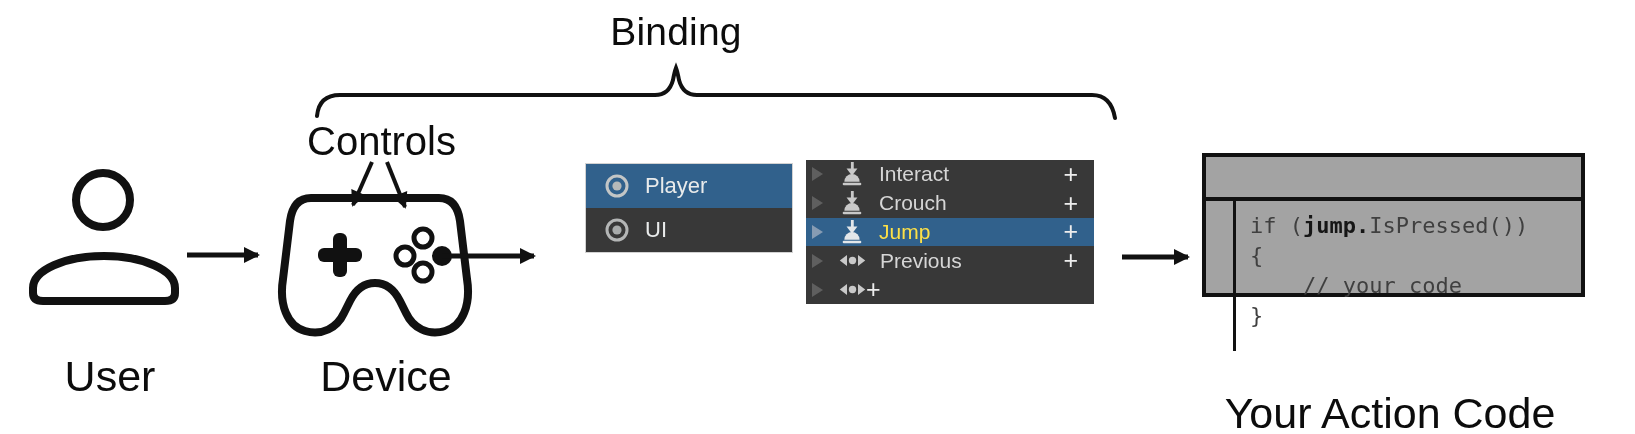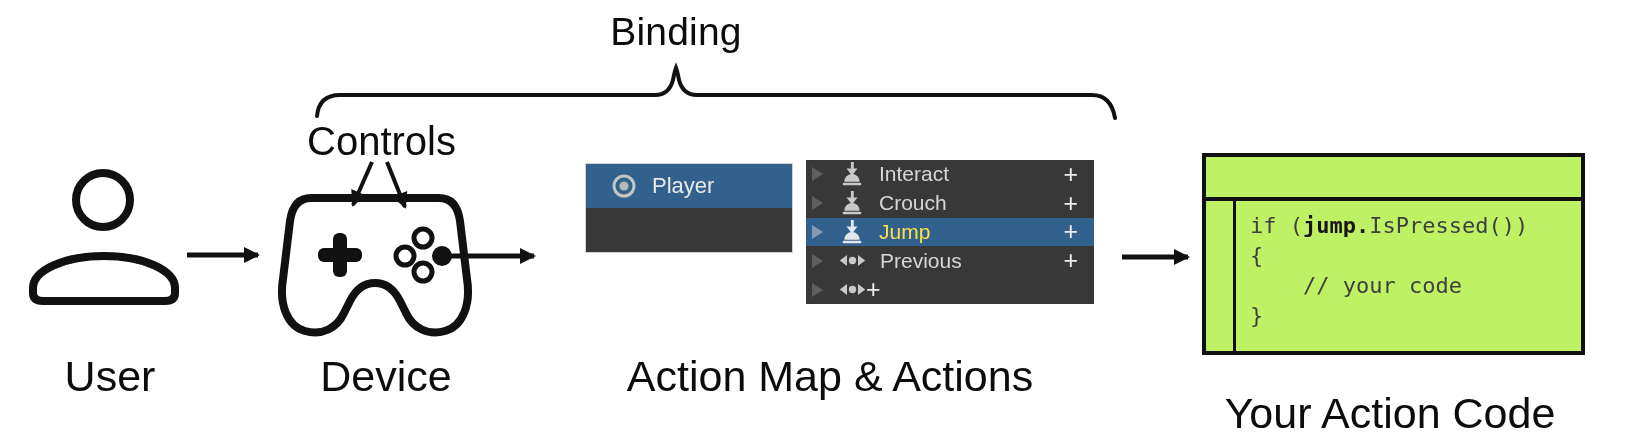--- a/index.html
+++ b/index.html
@@ -13,33 +13,33 @@
   .controls-label{top:119px;left:307px;font-size:40px;font-weight:500;}
   
   .caption{top:352px;font-size:43px;font-weight:500;transform:translateX(-50%);white-space:nowrap;}
   .cap-user{left:110px;}
   .cap-device{left:386px;}
   .cap-map{left:830px;}
   .cap-code{left:1390px;margin-top:37px;}
   
   .panel{box-sizing:border-box;}
   .map-panel{left:585px;top:163px;width:208px;height:90px;border:1px solid #d2d2d2;background:#383838;}
-  .map-row{height:44px;display:flex;align-items:center;padding-left:25px;}
+  .map-row{height:44px;display:flex;align-items:center;padding-left:18px;}
   .map-row.selected{background:#31618c;}
   .map-row .row-label{margin-left:15px;font-size:22px;color:#e9ebeb;}
   .actions-panel{left:806px;top:160px;width:288px;height:144px;background:#383838;display:flex;flex-direction:column;justify-content:center;}
   .action-row{flex:1;display:flex;align-items:center;padding:0 16px 0 4px;background:#383838;}
   .action-row.selected{background:#31618c;}
   .action-row .row-label{margin-left:14px;font-size:21px;color:#d6d6d6;flex:1;}
   .action-row.selected .row-label{color:#fde047;}
   .plus-btn{font-size:25px;color:#ededed;line-height:1;font-weight:400;}
   .fold{width:15px;height:16px;flex:0 0 15px;}
   .aicon{margin-left:14px;flex:0 0 26px;display:flex;justify-content:center;}
   
-  .code-box{left:1202px;top:153px;width:383px;height:202px;border:4px solid #111;background:#bef264;box-sizing:border-box;}
+  .code-box{left:1202px;top:153px;width:383px;height:144px;border:4px solid #111;background:#a3a3a3;box-sizing:border-box;}
   .code-header{height:40px;border-bottom:4px solid #111;}
   .code-body{position:relative;height:150px;}
   .gutter-line{position:absolute;left:27px;top:0;bottom:0;width:3px;background:#111;}
   .code-pre{position:absolute;left:44px;top:10px;margin:0;white-space:pre;
     font-family:"DejaVu Sans Mono","Liberation Mono",monospace;font-size:22px;line-height:30px;color:#3f3f3f;}
   .code-pre b{color:#161616;font-weight:bold;}
   svg{display:block;}
   .stroke{stroke:#111;fill:none;}
 </style>
 </head>
@@ -91,20 +91,27 @@
   </svg>
 
   <div class="abs panel map-panel">
     <div class="map-row selected">
       <svg width="26" height="26" viewBox="0 0 26 26">
         <circle cx="13" cy="13" r="10" fill="none" stroke="#c3c6c6" stroke-width="3"></circle>
         <circle cx="13" cy="13" r="4.6" fill="#b6b9b9"></circle>
       </svg>
       <span class="row-label">Player</span>
     </div>
+    <div class="map-row">
+      <svg width="26" height="26" viewBox="0 0 26 26">
+        <circle cx="13" cy="13" r="10" fill="none" stroke="#b4b6b6" stroke-width="3"></circle>
+        <circle cx="13" cy="13" r="4.6" fill="#a8abab"></circle>
+      </svg>
+      <span class="row-label">UI</span>
+    </div>
   </div>
 
   <div class="abs panel actions-panel">
 
     <div class="action-row">
       <svg class="fold" viewBox="0 0 15 16">
           <polygon points="2,1 13,8 2,15" fill="#5f5f5f"></polygon>
         </svg>
       <span class="aicon">
           <svg width="22" height="24" viewBox="0 0 20 22">
@@ -201,16 +208,15 @@
       <div class="gutter-line"></div>
       <pre class="code-pre"><span><span>if (</span><b>jump.</b><span>IsPressed())</span></span>
 <span>{</span>
 <span>    // your code</span>
 <span>}</span></pre>
     </div>
   </div>
 
   <div class="abs caption cap-user">User</div>
   <div class="abs caption cap-device">Device</div>
-  <div class="abs caption cap-map">Action Map &amp; Actions</div>
   <div class="abs caption cap-code">Your Action Code</div>
 
 </div>
 
 </body></html>

